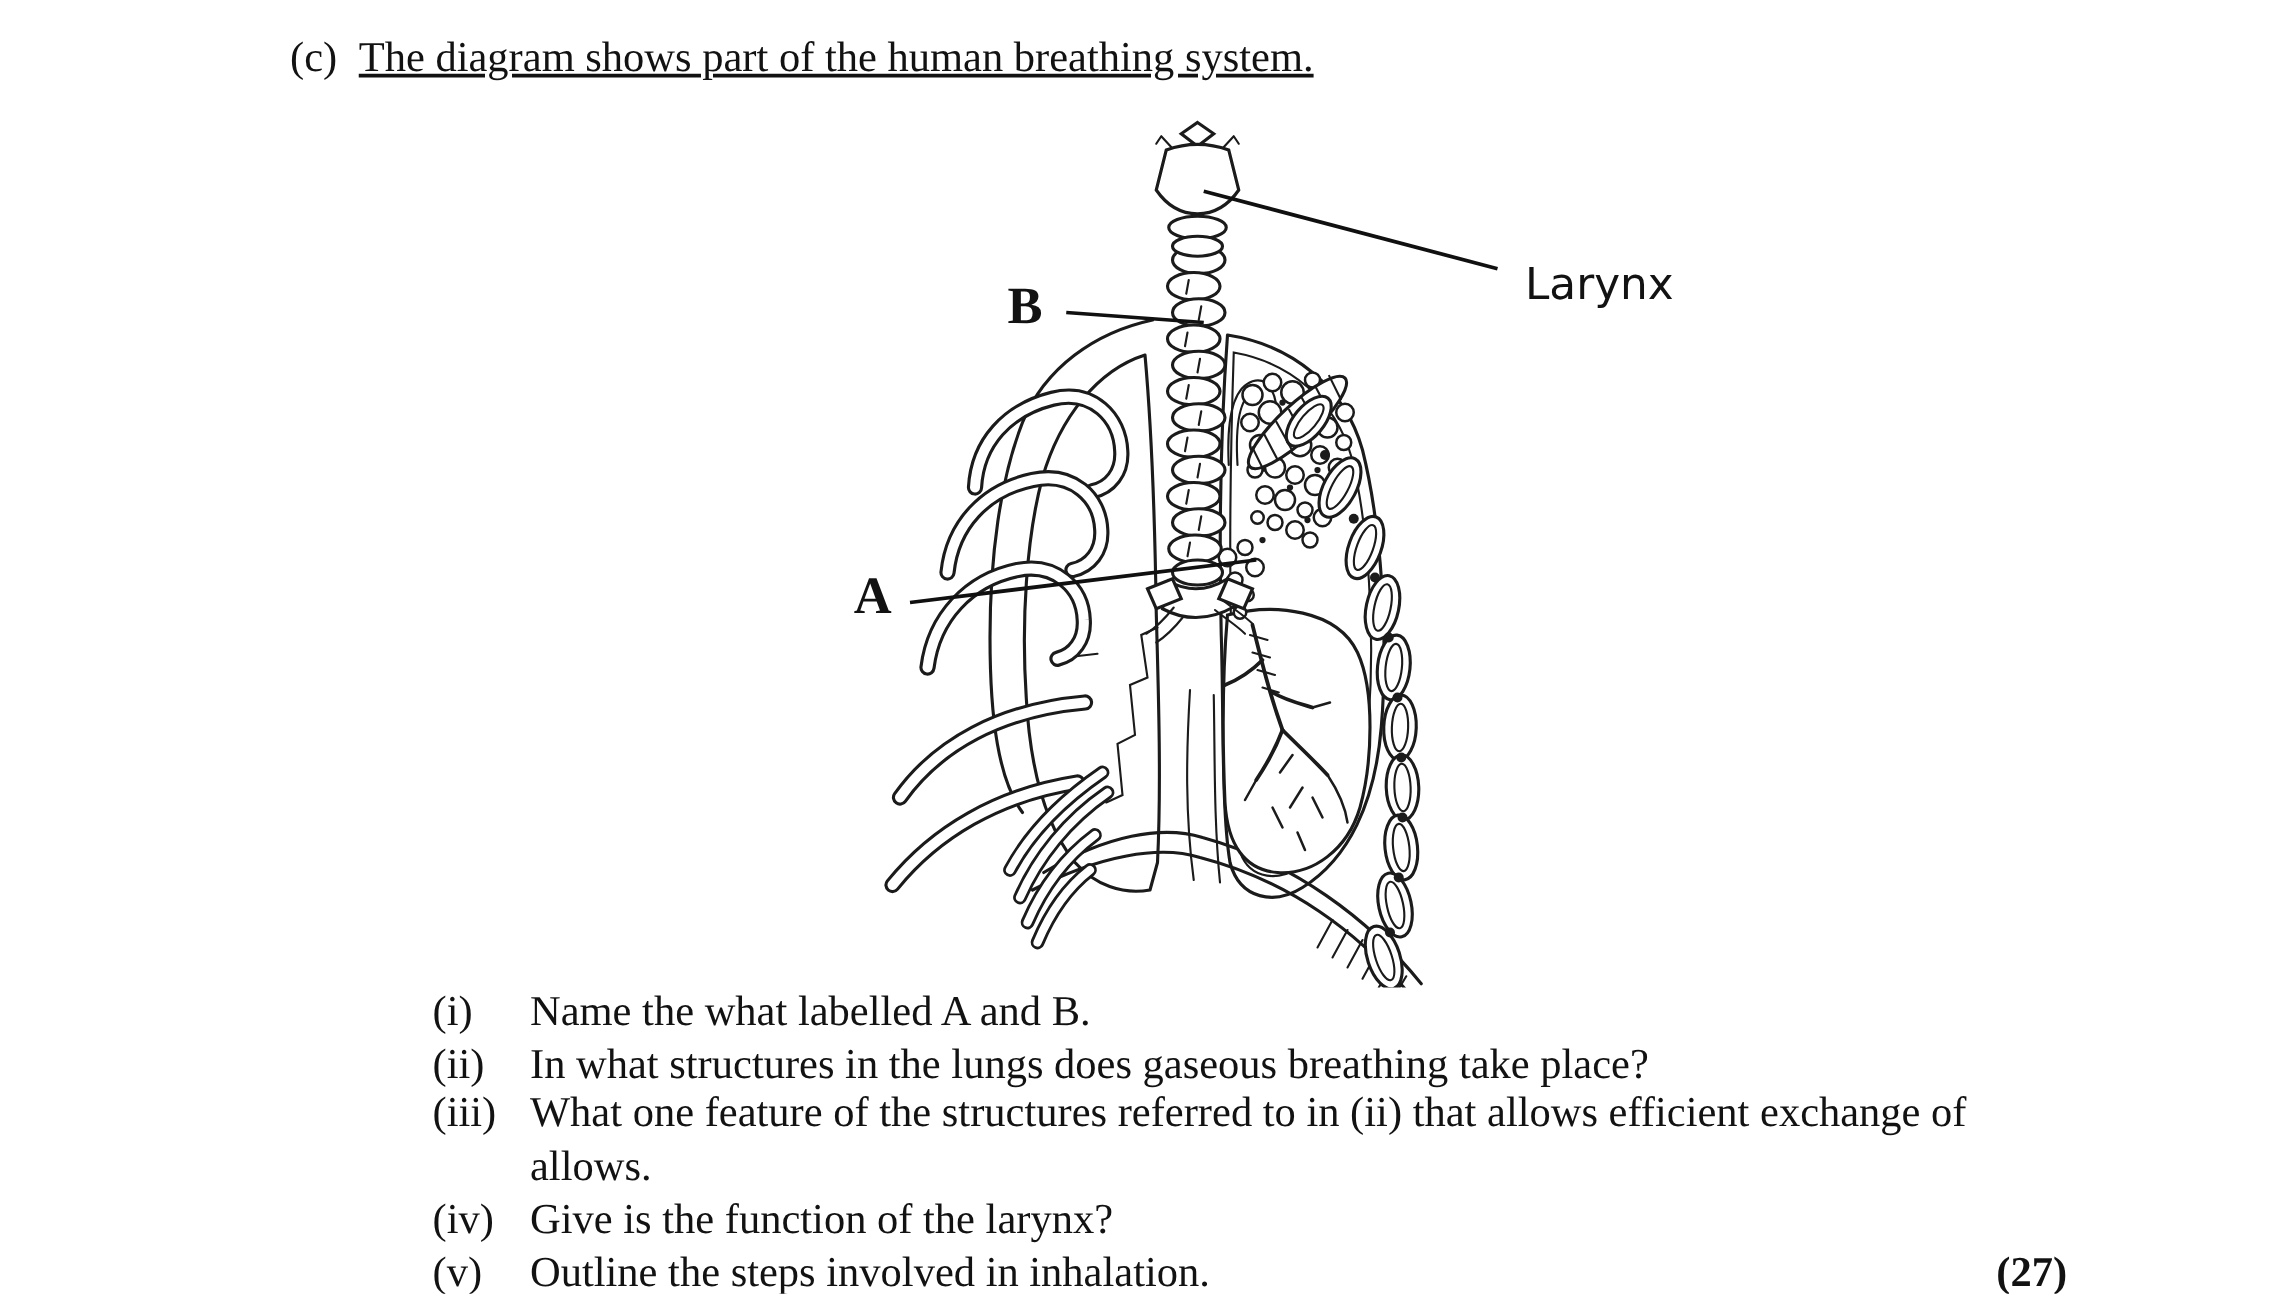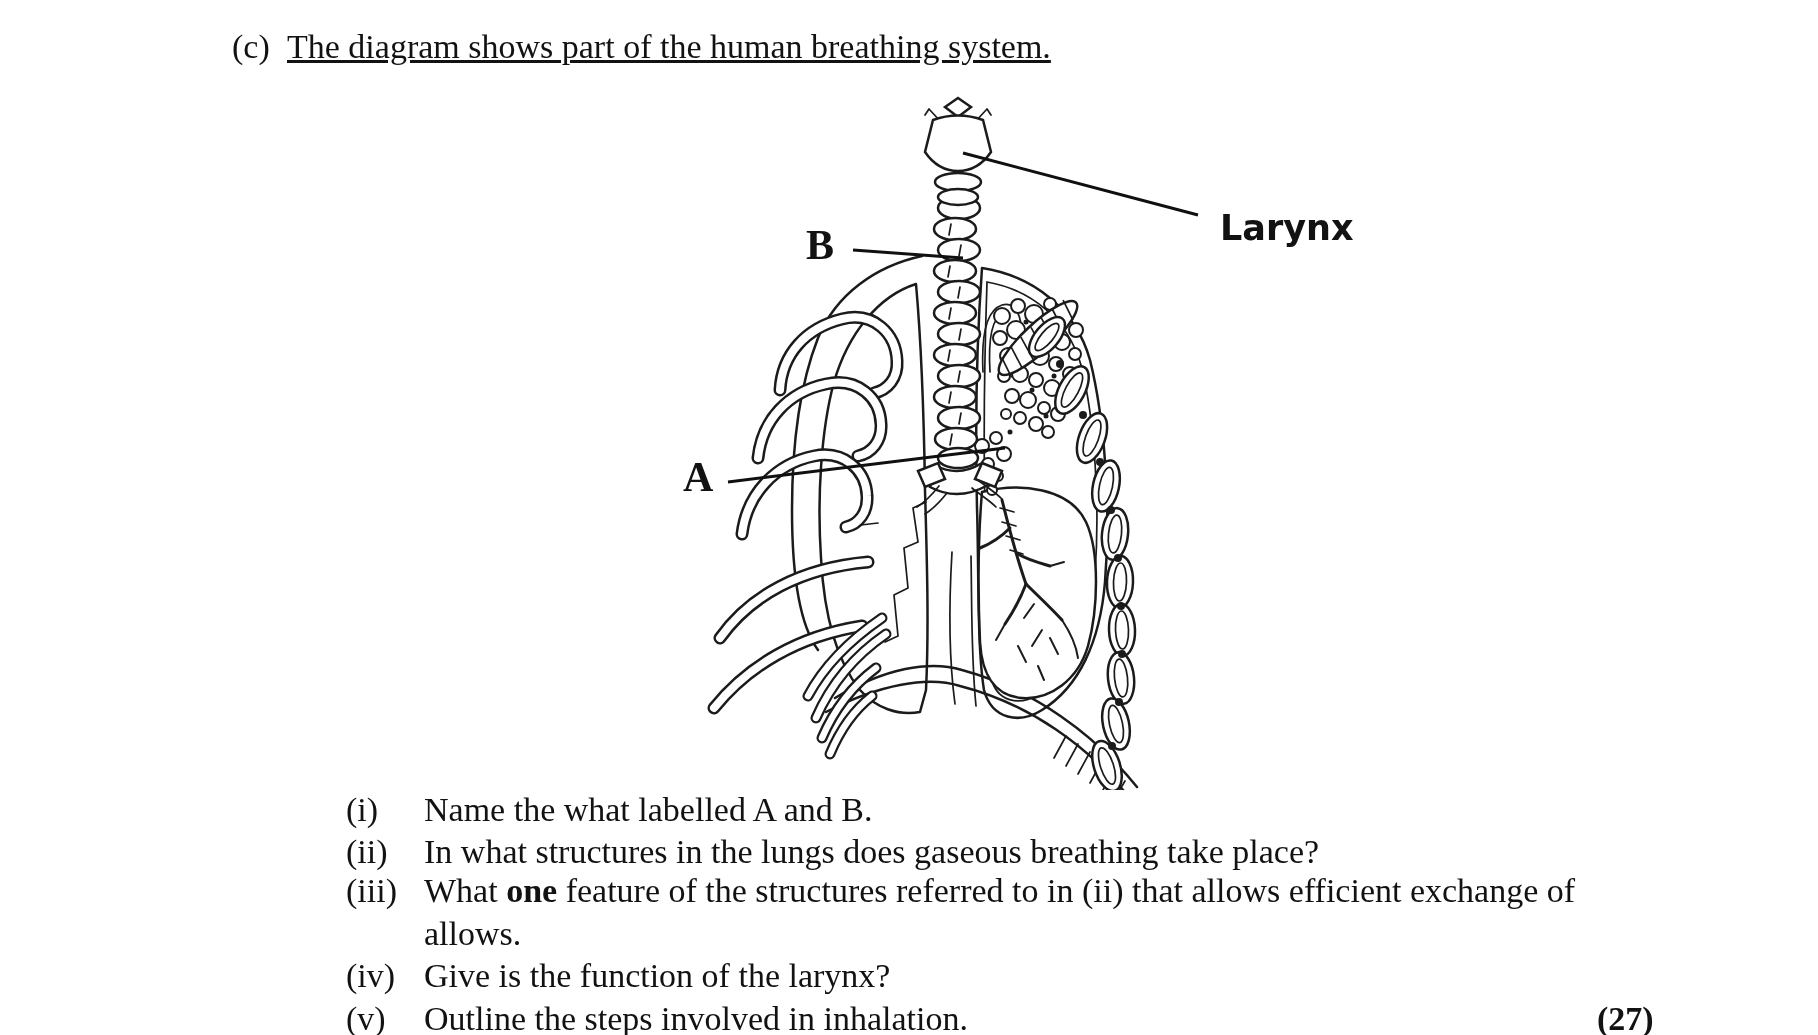--- a/index.html
+++ b/index.html
@@ -11,27 +11,27 @@
   .abs{position:absolute;}
   
   .hdr-label{left:232px;top:27px;font-size:34px;line-height:40px;}
   .hdr-text{left:287px;top:27px;font-size:34px;line-height:40px;text-decoration:underline;}
   
   .diagram{left:630px;top:90px;width:620px;height:700px;}
   .diagram svg{position:absolute;left:0;top:0;}
   .lbl{position:absolute;font-weight:bold;font-size:42px;line-height:1;}
   .lblB{left:806px;top:224px;}
   .lblA{left:683px;top:456px;}
-  .lblLarynx{position:absolute;left:1220px;top:207px;font-family:"DejaVu Sans",sans-serif;font-size:35px;line-height:1.2;font-weight:700;}
+  .lblLarynx{position:absolute;left:1220px;top:207px;font-family:"DejaVu Sans",sans-serif;font-size:35px;line-height:1.2;font-weight:400;}
   
   .qrow{position:absolute;left:0;width:1818px;font-size:34px;line-height:40px;}
   .qnum{position:absolute;left:346px;white-space:nowrap;}
   .qtext{position:absolute;left:424px;white-space:nowrap;}
   .marks{position:absolute;left:1597px;top:0;font-weight:bold;}
-  b{font-weight:bold;}
+  b{font-weight:normal;}
   
   .ln{fill:none;stroke:#1b1b1b;stroke-width:2.5;stroke-linecap:round;stroke-linejoin:round;}
   .lnthin{fill:none;stroke:#1b1b1b;stroke-width:1.7;stroke-linecap:round;}
   .wfill{fill:#ffffff;stroke:#1b1b1b;stroke-width:2.5;}
   .tubeO{fill:none;stroke:#1b1b1b;stroke-width:13;stroke-linecap:round;}
   .tubeI{fill:none;stroke:#ffffff;stroke-width:8;stroke-linecap:round;}
   .tubeO2{fill:none;stroke:#1b1b1b;stroke-width:11;stroke-linecap:round;}
   .tubeI2{fill:none;stroke:#ffffff;stroke-width:6.5;stroke-linecap:round;}
   .leader{fill:none;stroke:#101010;stroke-width:3;}
   .branch{fill:none;stroke:#1b1b1b;stroke-width:3;stroke-linecap:round;}

